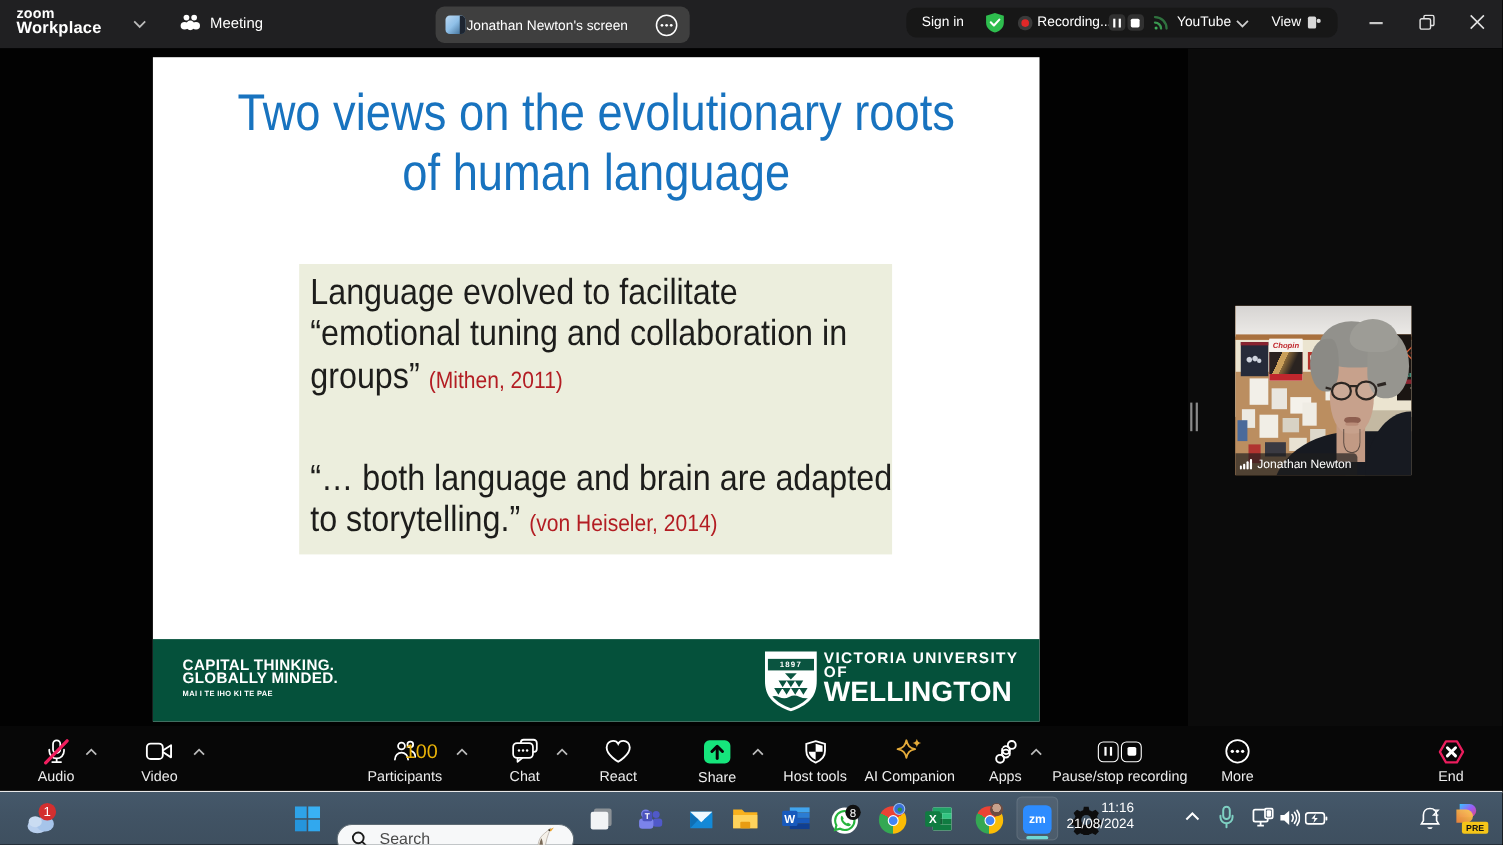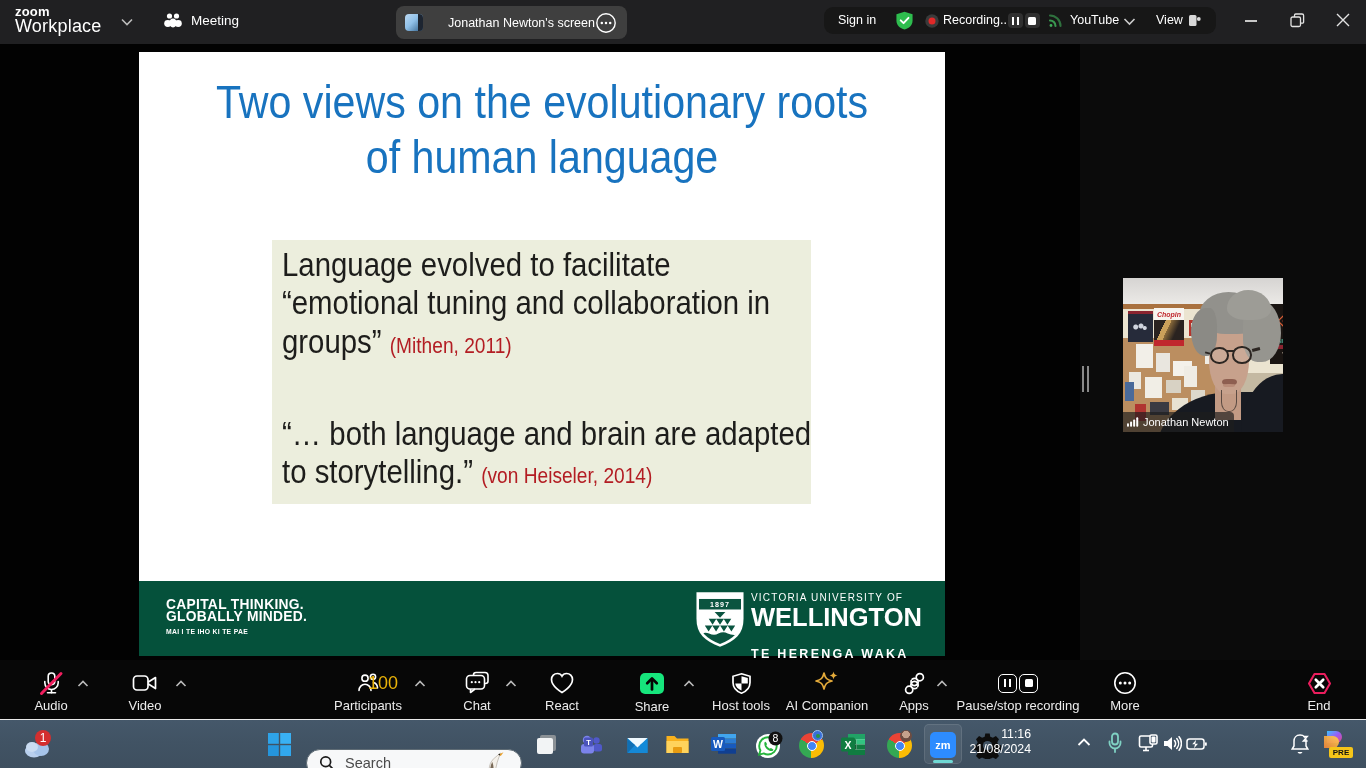--- a/index.html
+++ b/index.html
@@ -1,43 +1,43 @@
 <!DOCTYPE html>
 <html><head><meta charset="utf-8"><style>
 *{margin:0;padding:0;box-sizing:border-box}
 html,body{width:1366px;height:768px;overflow:hidden;background:#000;font-family:"Liberation Sans",sans-serif}
 .abs{position:absolute}
 #root{position:relative;width:1366px;height:768px}
 
 #topbar{position:absolute;left:0;top:0;width:1366px;height:44px;background:#202022}
 #zlogo{position:absolute;left:15px;top:5px;color:#fff}
 #zlogo .z1{font-size:13px;font-weight:700;letter-spacing:.2px;line-height:13px}
-#zlogo .z2{font-size:18px;font-weight:400;line-height:16px;letter-spacing:.2px}
+#zlogo .z2{font-size:15px;font-weight:700;line-height:16px;letter-spacing:.2px}
 .chev{stroke:#bbb;stroke-width:1.6;fill:none}
 #meeting{position:absolute;left:163px;top:13px;color:#fff;font-size:13.5px;display:flex;align-items:center;gap:8px}
 #centerpill{position:absolute;left:396px;top:6px;width:231px;height:33px;background:#3f3f3f;border-radius:8px;display:flex;align-items:center}
 #centerpill .appic{width:18px;height:17px;margin-left:9px;border-radius:4px;background:linear-gradient(135deg,#bcd9f2 0%,#8fc0e8 45%,#2e5d86 100%);position:relative;overflow:hidden}
 #centerpill .appic:after{content:"";position:absolute;right:0;top:0;width:5px;height:17px;background:#1d2531}
-#centerpill .t{color:#fff;font-size:12.5px;margin-left:25px;white-space:nowrap}
+#centerpill .t{color:#fff;font-size:12.5px;margin-left:1px;white-space:nowrap}
 #rightpill{position:absolute;left:824px;top:7px;width:392px;height:27px;background:#171717;border-radius:9px;color:#fff;font-size:12.5px;white-space:nowrap}
 #wctrl{position:absolute;top:0;left:0;width:1366px;height:44px}
 
 #stage{position:absolute;left:0;top:44px;width:1366px;height:616px;background:#020202}
 #slide{position:absolute;left:139px;top:8px;width:806px;height:604px;background:#fff}
 #slidetitle{position:absolute;left:0;top:22px;width:806px;text-align:center;color:#1873bf;font-size:47px;line-height:55px;font-weight:400;transform:scaleX(.876)}
 #quotebox{position:absolute;left:133px;top:188px;width:539px;height:264px;background:#eceedd}
 #quotetext{position:absolute;left:10px;top:5.6px;width:600px;font-size:33px;line-height:38.5px;color:#1d1d1b;transform:scaleX(.89);transform-origin:left top;white-space:nowrap}
 #quotetext .p2{margin-top:49.5px}
 .cite{color:#b31d23;font-size:21.5px}
 #slidefooter{position:absolute;left:0;top:529px;width:806px;height:75px;background:#05513b}
 #capthink{position:absolute;left:27px;top:18px;color:#fff;font-weight:700;font-size:13.8px;line-height:12px;letter-spacing:.3px}
 #capthink .mai{font-size:6.8px;letter-spacing:.3px;margin-top:3px}
 #vuw{position:absolute;left:553px;top:8.5px;display:flex}
 #vuwtext{margin-left:3px;color:#fff}
-#vuwtext .l1{font-size:10px;font-weight:400;letter-spacing:1.2px;line-height:12px;margin-top:2px}
+#vuwtext .l1{font-size:14px;font-weight:700;letter-spacing:1.2px;line-height:12px;margin-top:2px}
 #vuwtext .l2{font-size:25.5px;font-weight:700;letter-spacing:0px;line-height:24px;margin-top:1px}
 #vuwtext .l3{font-size:12.5px;font-weight:700;letter-spacing:2.3px;line-height:14px;margin-top:18px}
 
 #rpanel{position:absolute;left:1080px;top:44px;width:286px;height:616px;background:#0b0b0b}
 #handle{position:absolute;left:2px;top:322px;width:7px;height:26px;border-left:2px solid #8a8a8a;border-right:2px solid #8a8a8a}
 #video{position:absolute;left:43px;top:234px;width:160px;height:154px;background:#b98e62;overflow:hidden}
 #namelabel{position:absolute;left:0;bottom:0;height:20px;background:rgba(30,30,30,.68);color:#fff;font-size:11px;display:flex;align-items:center;padding:0 5px 0 4px;border-top-right-radius:4px}
 
 #toolbar{position:absolute;left:0;top:660px;width:1366px;height:59px;background:#070707;color:#ececec}
 .titem{position:absolute;top:0;width:120px;display:flex;flex-direction:column;align-items:center}

